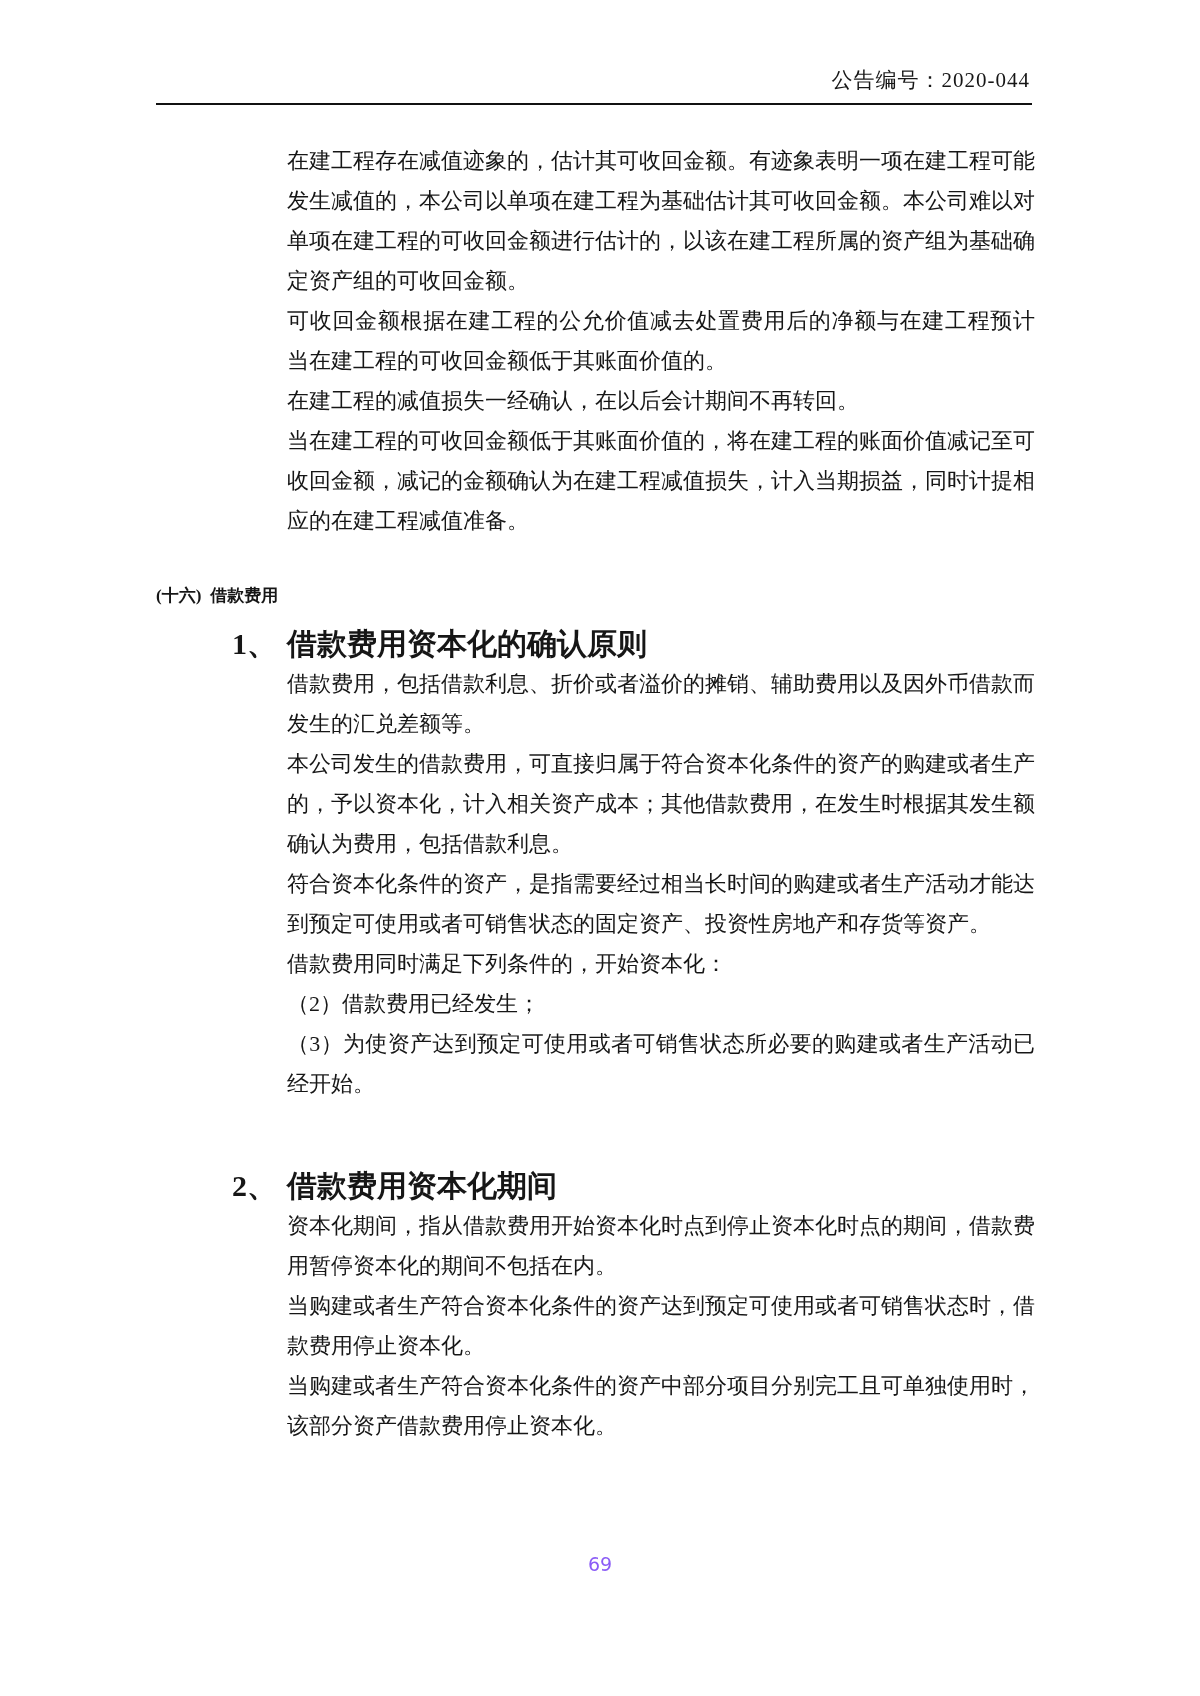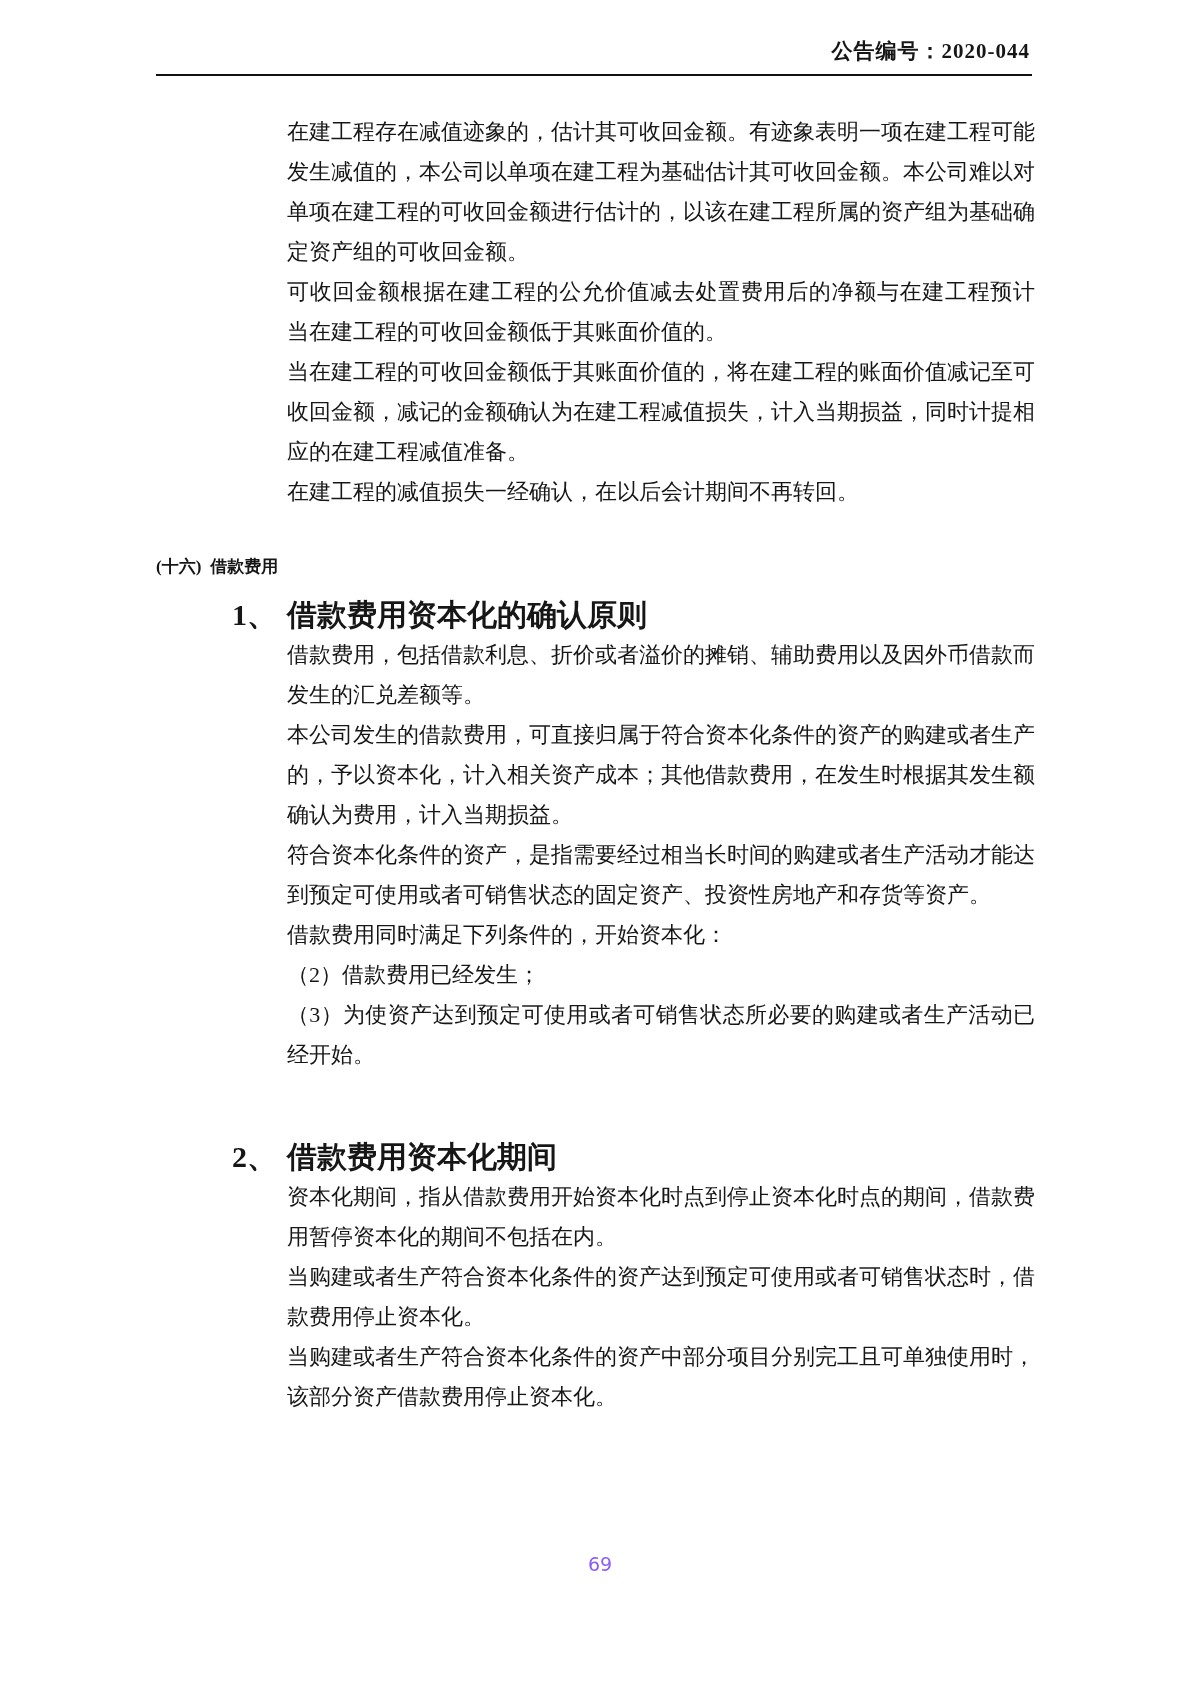--- a/index.html
+++ b/index.html
@@ -7,27 +7,26 @@
     position: relative;
     width: 1200px;
     height: 1696px;
     margin: 0 auto;
     background: #ffffff;
     overflow: hidden;
     font-family: "Liberation Serif", "DejaVu Serif", serif;
     color: #161616;
   }
   .header-row {
-    padding-top: 36px;
+    padding-top: 65px;
     margin-right: 170px;
     text-align: right;
     font-size: 21px;
     line-height: 30px;
     letter-spacing: 1px;
-    font-weight: bold;
   }
   .header-rule {
     margin: 8px 168px 0 156px;
     height: 0;
     border-bottom: 2.5px solid #111111;
   }
   .body-text {
     margin-left: 287px;
     width: 748px;
     font-size: 22px;
@@ -93,45 +92,45 @@
         <div class="line full">在建工程存在减值迹象的，估计其可收回金额。有迹象表明一项在建工程可能</div>
         <div class="line full">发生减值的，本公司以单项在建工程为基础估计其可收回金额。本公司难以对</div>
         <div class="line full">单项在建工程的可收回金额进行估计的，以该在建工程所属的资产组为基础确</div>
         <div class="line">定资产组的可收回金额。</div>
       </div>
       <div class="paragraph">
         <div class="line full">可收回金额根据在建工程的公允价值减去处置费用后的净额与在建工程预计</div>
         <div class="line">当在建工程的可收回金额低于其账面价值的。</div>
       </div>
       <div class="paragraph">
+        <div class="line">在建工程的减值损失一经确认，在以后会计期间不再转回。</div>
+      </div>
+      <div class="paragraph">
         <div class="line full">当在建工程的可收回金额低于其账面价值的，将在建工程的账面价值减记至可</div>
         <div class="line full">收回金额，减记的金额确认为在建工程减值损失，计入当期损益，同时计提相</div>
         <div class="line">应的在建工程减值准备。</div>
-      </div>
-      <div class="paragraph">
-        <div class="line">在建工程的减值损失一经确认，在以后会计期间不再转回。</div>
       </div>
     </div>
 
   <div class="section-heading">
     <span class="sec-num">(十六)</span><span>借款费用</span>
   </div>
 
   <div id="subsections">
       <div class="subsection subsection-first">
         <div class="sub-heading"><span class="sub-num">1、</span><span>借款费用资本化的确认原则</span></div>
         <div class="body-text">
           <div class="paragraph">
             <div class="line full">借款费用，包括借款利息、折价或者溢价的摊销、辅助费用以及因外币借款而</div>
             <div class="line">发生的汇兑差额等。</div>
           </div>
           <div class="paragraph">
             <div class="line full">本公司发生的借款费用，可直接归属于符合资本化条件的资产的购建或者生产</div>
             <div class="line full">的，予以资本化，计入相关资产成本；其他借款费用，在发生时根据其发生额</div>
-            <div class="line">确认为费用，计入当期损益。</div>
+            <div class="line">确认为费用，包括借款利息。</div>
           </div>
           <div class="paragraph">
             <div class="line full">符合资本化条件的资产，是指需要经过相当长时间的购建或者生产活动才能达</div>
             <div class="line">到预定可使用或者可销售状态的固定资产、投资性房地产和存货等资产。</div>
           </div>
           <div class="paragraph">
             <div class="line">借款费用同时满足下列条件的，开始资本化：</div>
           </div>
           <div class="paragraph">
             <div class="line">（2）借款费用已经发生；</div>

